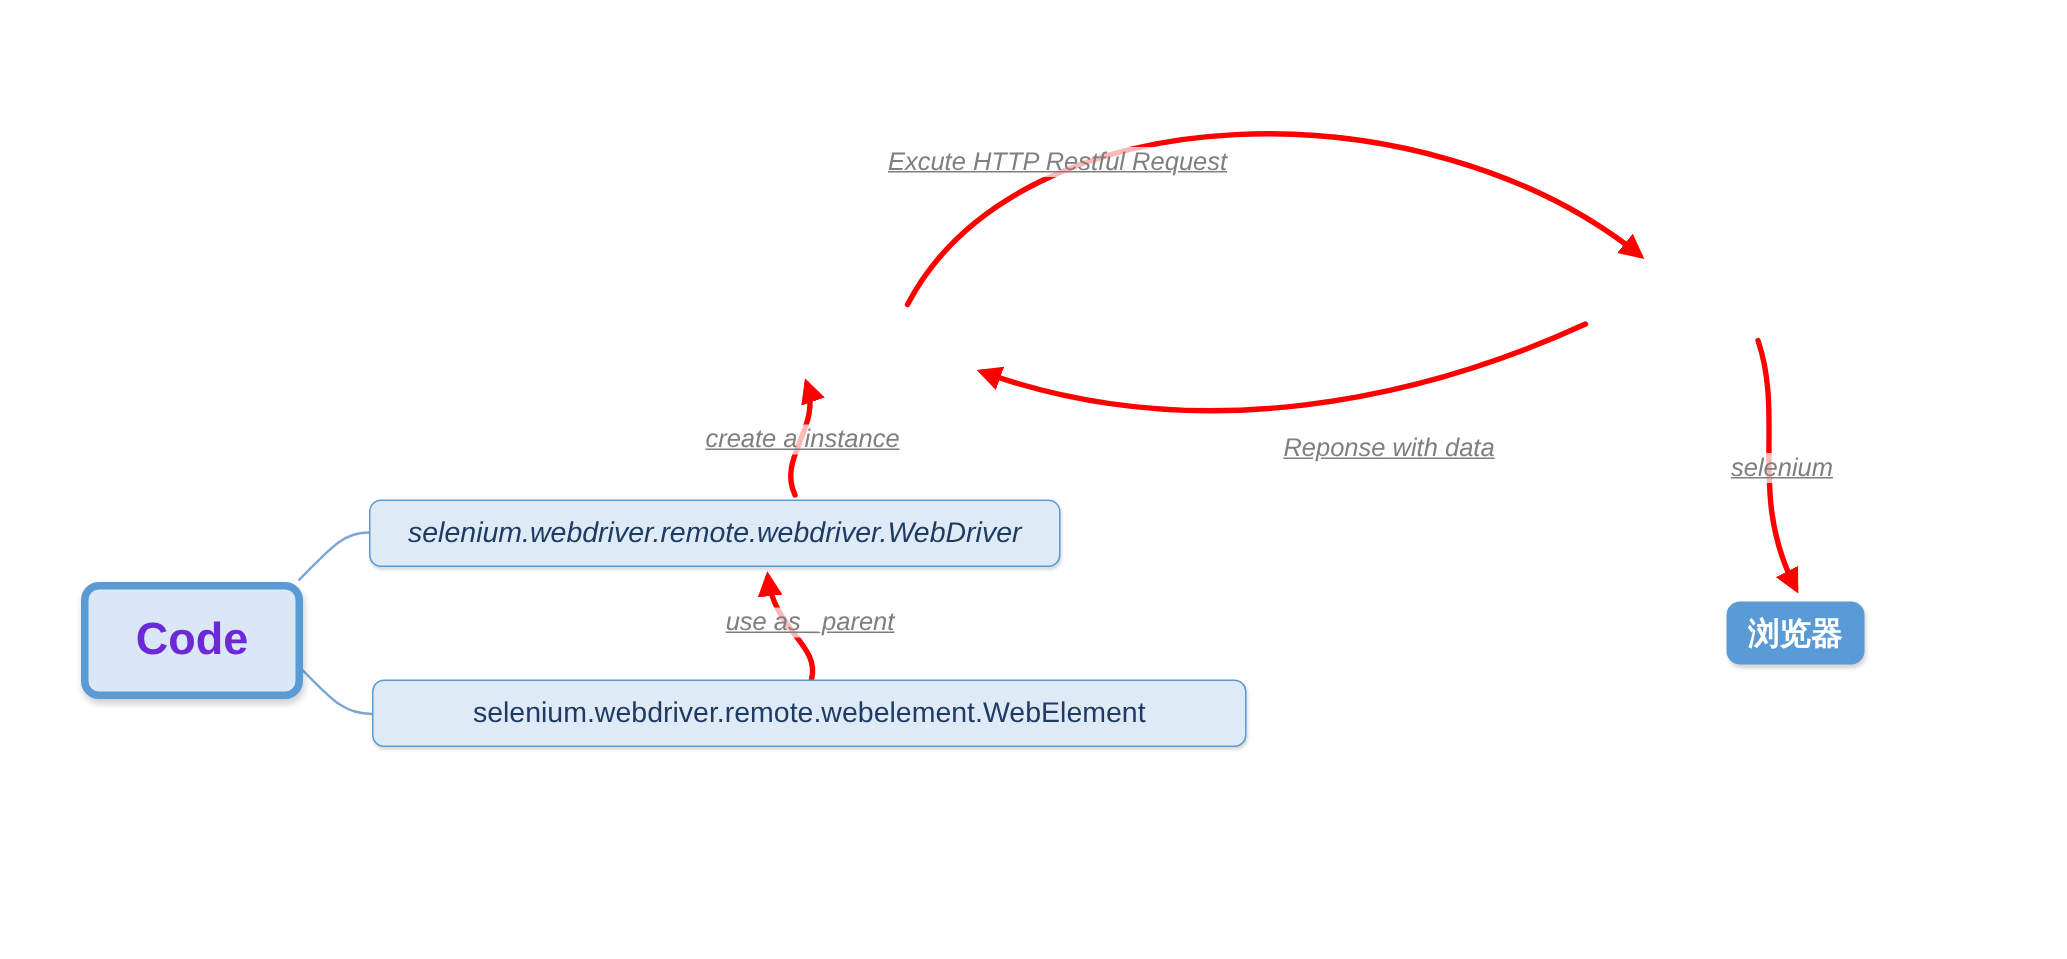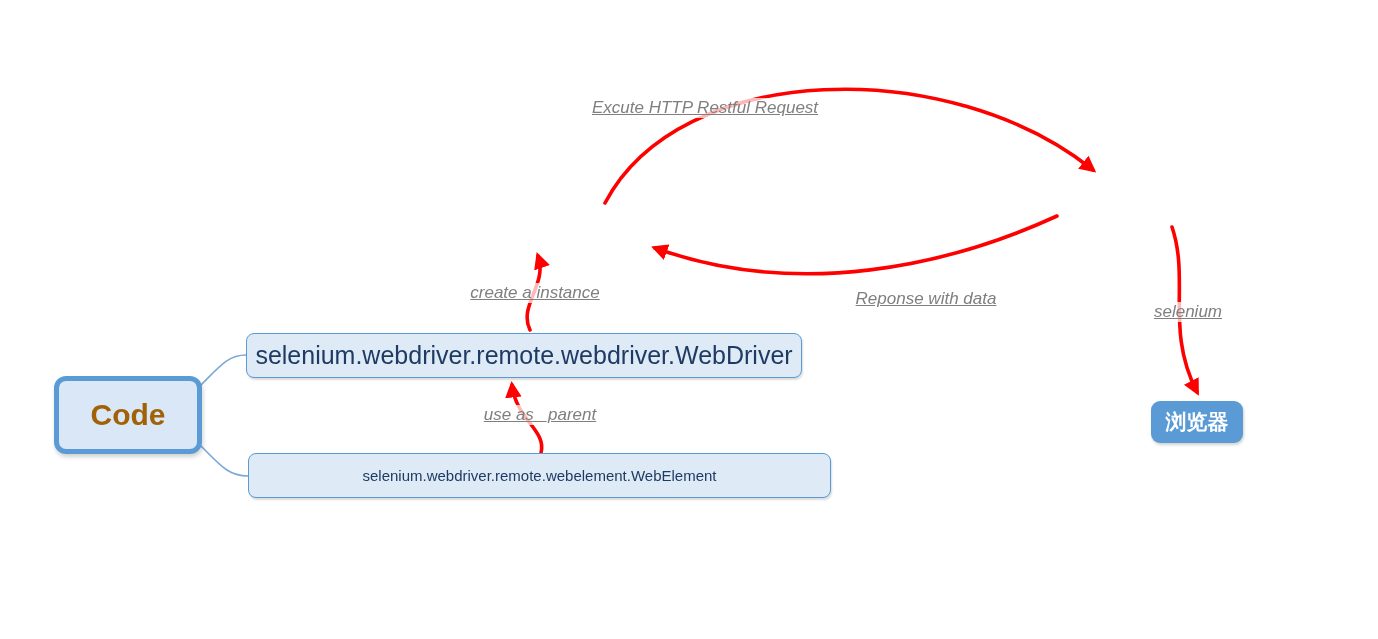--- a/index.html
+++ b/index.html
@@ -16,27 +16,27 @@
   .node-solid { background: #5B9BD5; color: #ffffff; font-weight: bold; border-radius: 9px;
                 box-shadow: 1px 2px 3px rgba(0,0,0,0.18); }
 
   .node-light { background: #DEEBF7; color: #1F3B63; border: 1.6px solid #5B9BD5; border-radius: 8px;
                 box-shadow: 1px 2px 2px rgba(0,0,0,0.14); font-weight: normal; }
 
   #node-remote-connection { left: 283px; top: 204px; width: 549px; height: 44px; font-size: 21px; }
   #node-remote-webdriver  { left: 1056px; top: 181px; width: 241px; height: 43px; font-size: 21px; }
   #node-browser           { left: 1151px; top: 401px; width: 92px; height: 42px; font-size: 21px; }
 
-  #node-code { left: 54px; top: 376px; width: 148px; height: 78px;
+  #node-code { left: 54px; top: 388px; width: 148px; height: 78px;
                background: #D9E7F6; border: 5px solid #5B9BD5; border-radius: 12px;
-               color: #a16207; font-weight: bold; font-size: 30px;
+               color: #6d28d9; font-weight: bold; font-size: 30px;
                box-shadow: 1px 3px 4px rgba(0,0,0,0.18); }
 
-  #node-webdriver-class   { left: 246px; top: 333px; width: 556px; height: 45px; font-size: 25px; }
-  #node-webelement-class  { left: 248px; top: 453px; width: 583px; height: 45px; font-size: 15px; }
+  #node-webdriver-class   { left: 246px; top: 333px; width: 461px; height: 45px; font-size: 19px; font-style: italic; }
+  #node-webelement-class  { left: 248px; top: 453px; width: 583px; height: 45px; font-size: 19px; }
 
   .edge-label { position: absolute; font-style: italic; color: #7F7F7F; font-size: 17px;
                 background: rgba(255,255,255,0.72); padding: 0 3px; border-radius: 2px;
                 white-space: nowrap; transform: translate(-50%, -50%); text-decoration: underline; }
 
   #label-execute  { left: 705px;  top: 108px; }
   #label-response { left: 926px;  top: 265px; margin-top: 34px; }
   #label-create   { left: 535px;  top: 293px; text-align: right; }
   #label-parent   { left: 540px;  top: 415px; }
   #label-control  { left: 1188px; top: 312px; }

